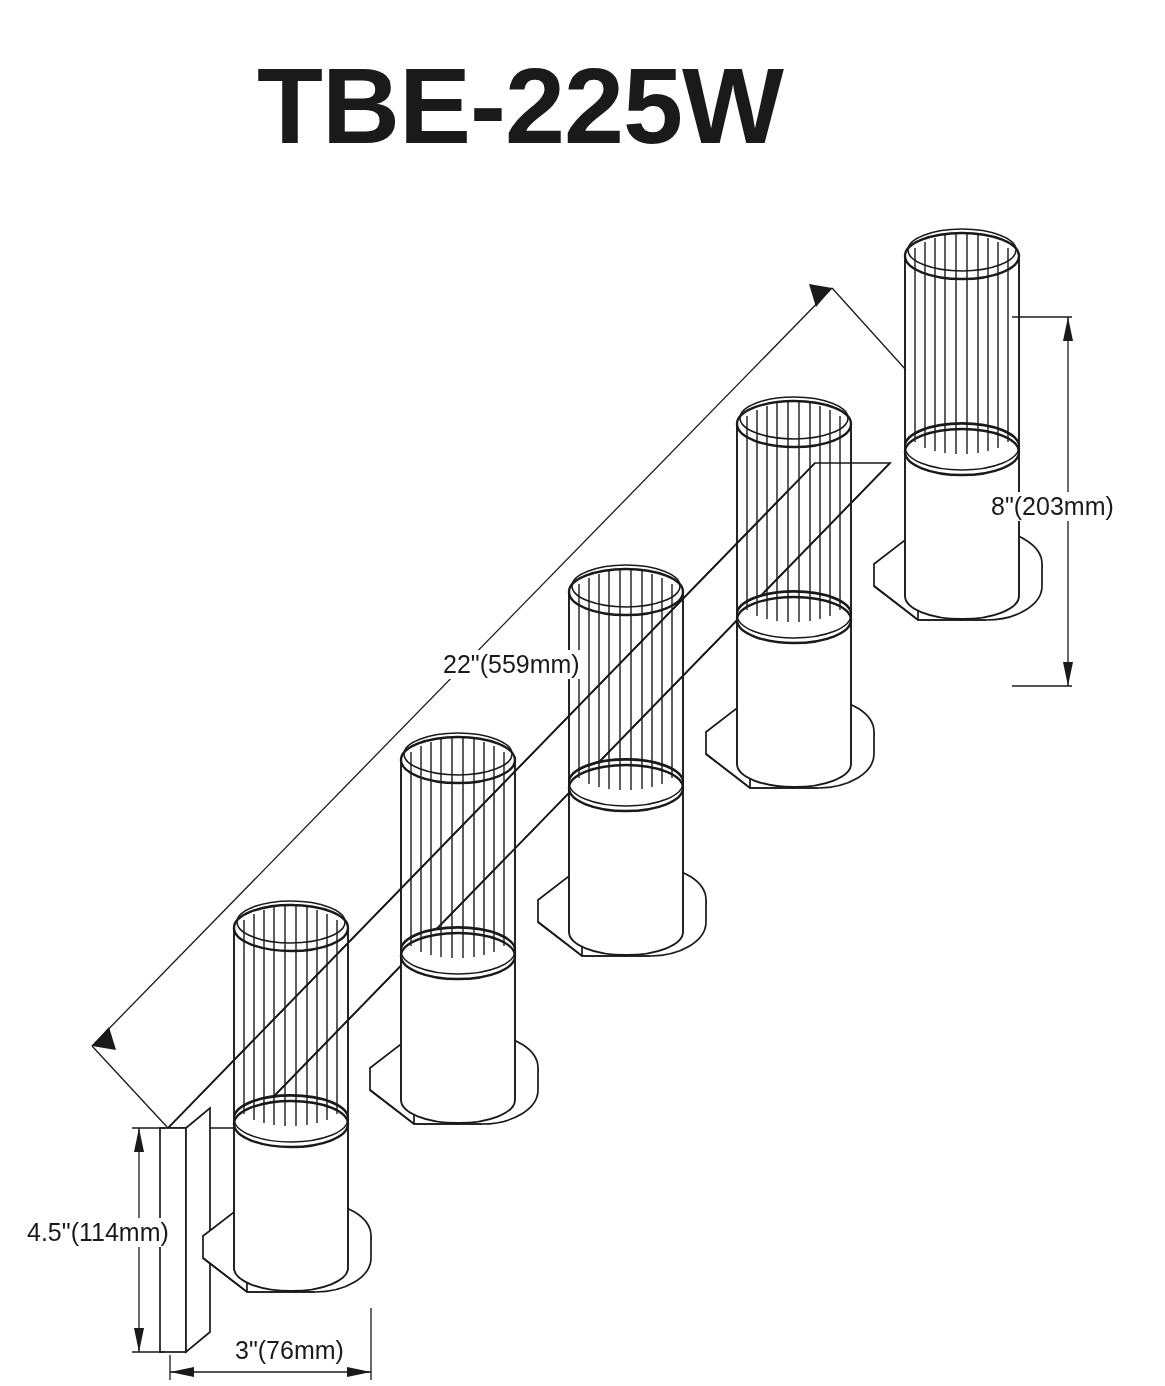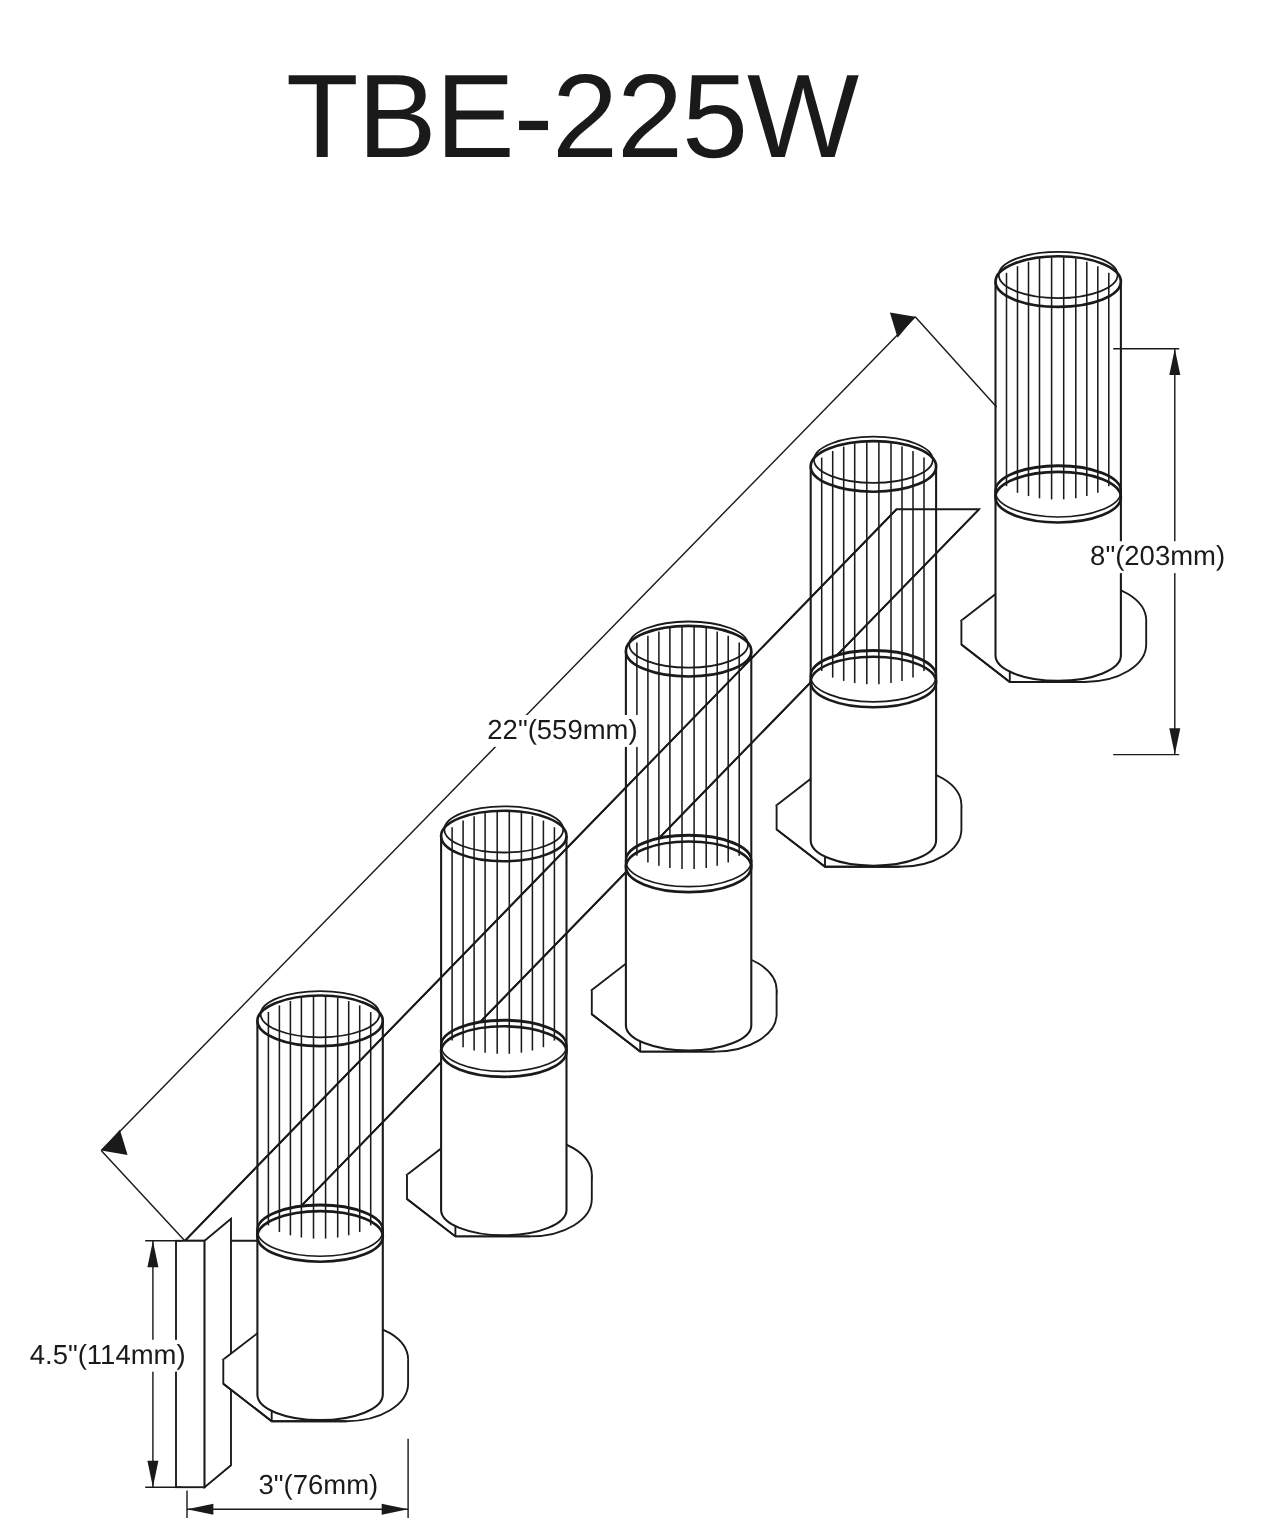--- a/index.html
+++ b/index.html
@@ -22,21 +22,21 @@
     background: #ffffff;
   }
   #product-title {
     position: absolute;
     left: 0;
     top: 52px;
     width: 1040px;
     text-align: center;
     font-family: "Liberation Sans", sans-serif;
     font-size: 108px;
-    font-weight: 400;
+    font-weight: 700;
     letter-spacing: -1px;
     color: #1a1a1a;
     line-height: 1;
     white-space: nowrap;
   }
   #drawing-svg {
     position: absolute;
     left: 0;
     top: 0;
     width: 1165px;

